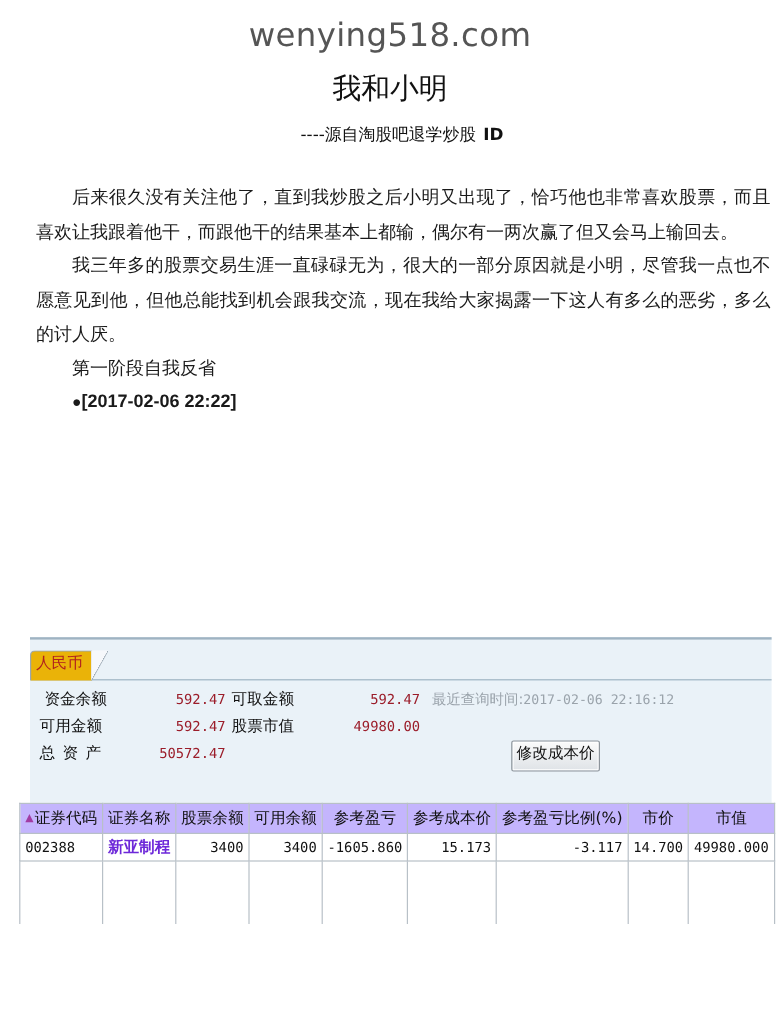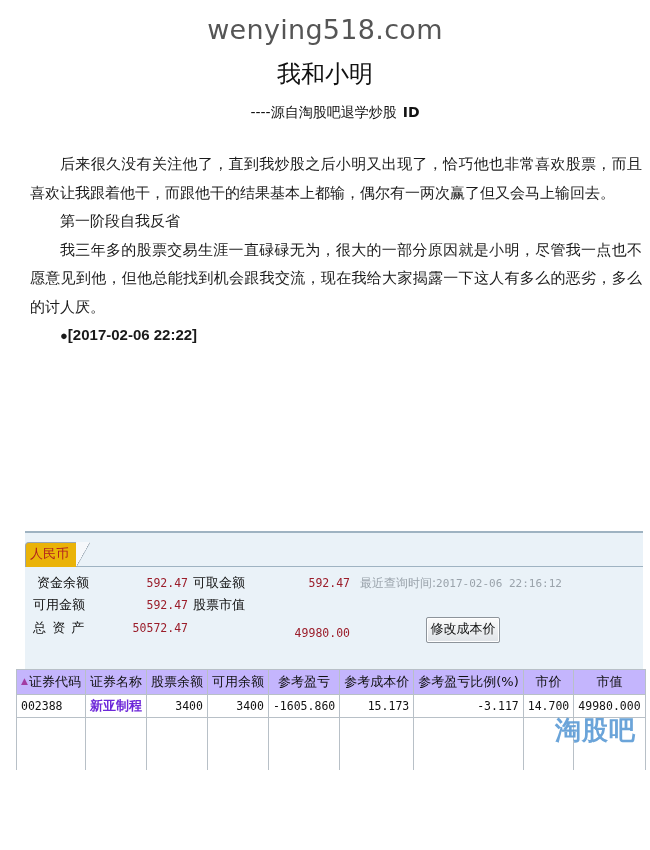--- a/index.html
+++ b/index.html
@@ -77,42 +77,42 @@
 
 <div class="watermark-site">wenying518.com</div>
 
 <div class="doc-title">我和小明</div>
 <div class="doc-subtitle">
   <span>----源自淘股吧退学炒股</span><span class="id">ID</span>
 </div>
 
 <div class="article">
   <p>后来很久没有关注他了，直到我炒股之后小明又出现了，恰巧他也非常喜欢股票，而且喜欢让我跟着他干，而跟他干的结果基本上都输，偶尔有一两次赢了但又会马上输回去。</p>
+  <p>我三年多的股票交易生涯一直碌碌无为，很大的一部分原因就是小明，尽管我一点也不愿意见到他，但他总能找到机会跟我交流，现在我给大家揭露一下这人有多么的恶劣，多么的讨人厌。</p>
   <p>第一阶段自我反省</p>
-  <p>我三年多的股票交易生涯一直碌碌无为，很大的一部分原因就是小明，尽管我一点也不愿意见到他，但他总能找到机会跟我交流，现在我给大家揭露一下这人有多么的恶劣，多么的讨人厌。</p>
   <p class="noindent-date">
     <span class="bullet">●</span><span>[2017-02-06 22:22]</span>
   </p>
 </div>
 
 <div class="panel">
   <div class="tab-strip">
     <div class="tab">人民币</div>
   </div>
 
   <span class="acct acct-label" style="top:41px;left:12px;">资金余额</span>
   <span class="acct acct-val" style="top:43px;left:95px;width:68px;">592.47</span>
   <span class="acct acct-label" style="top:41px;left:168px;">可取金额</span>
   <span class="acct acct-val" style="top:43px;left:255px;width:70px;">592.47</span>
   <span class="acct query-time" style="top:42px;left:335px;"><span>最近查询时间:</span><span class="ts">2017-02-06 22:16:12</span></span>
 
   <span class="acct acct-label" style="top:63px;left:8px;">可用金额</span>
   <span class="acct acct-val" style="top:65px;left:95px;width:68px;">592.47</span>
   <span class="acct acct-label" style="top:63px;left:168px;">股票市值</span>
-  <span class="acct acct-val" style="top:65px;left:255px;width:70px;margin-top:28px;">49980.00</span>
+  <span class="acct acct-val" style="top:65px;left:255px;width:70px;">49980.00</span>
 
   <span class="acct acct-label" style="top:86px;left:8px;letter-spacing:1px;">总 资 产</span>
   <span class="acct acct-val" style="top:88px;left:95px;width:68px;">50572.47</span>
 
   <div class="btn-modify">修改成本价</div>
 
   <table class="pos">
     <thead>
       <tr>
         <th style="width:70px;text-align:left;"><span class="sort-tri">▲</span><span>证券代码</span></th>
@@ -145,14 +145,13 @@
           <td></td>
           <td></td>
           <td></td>
           <td></td>
           <td></td>
           <td></td>
       </tr>
     </tbody>
   </table>
 
-  <div class="logo-mark">淘股吧</div>
 </div>
 
 </body></html>

